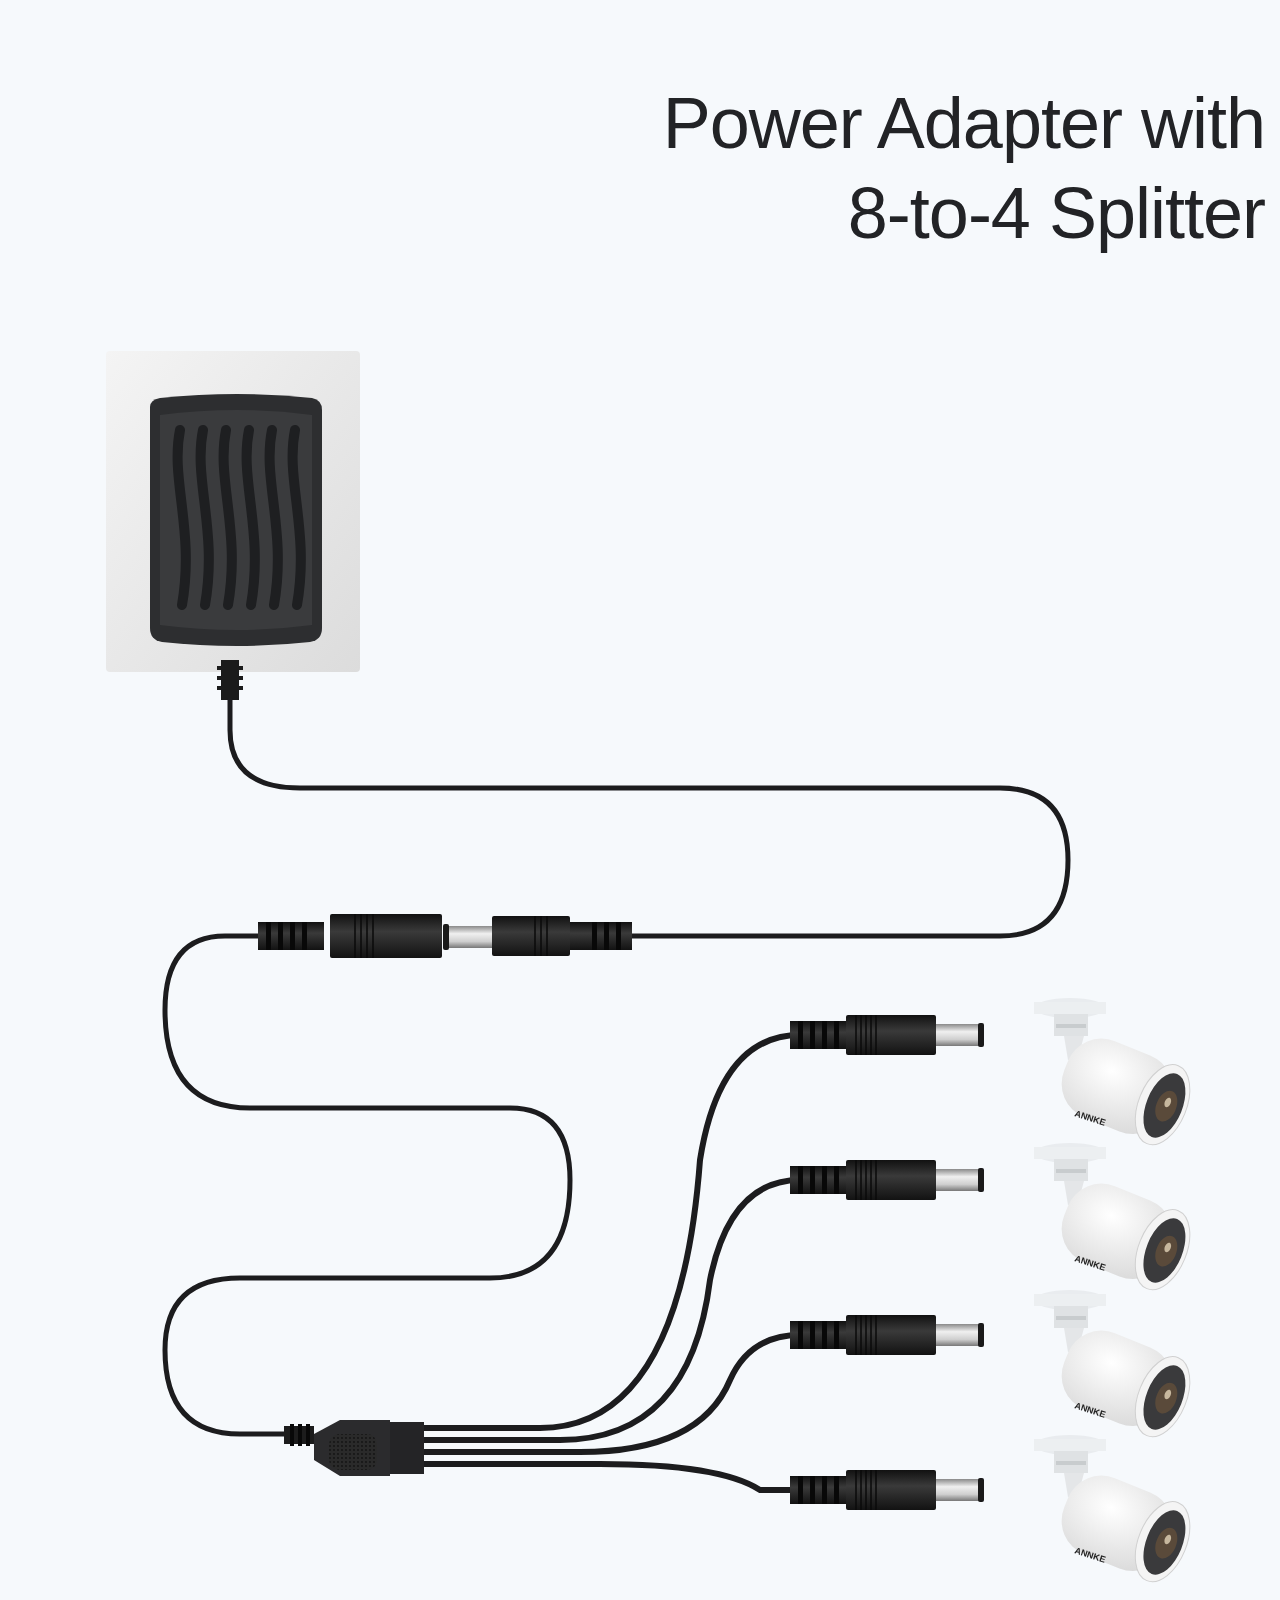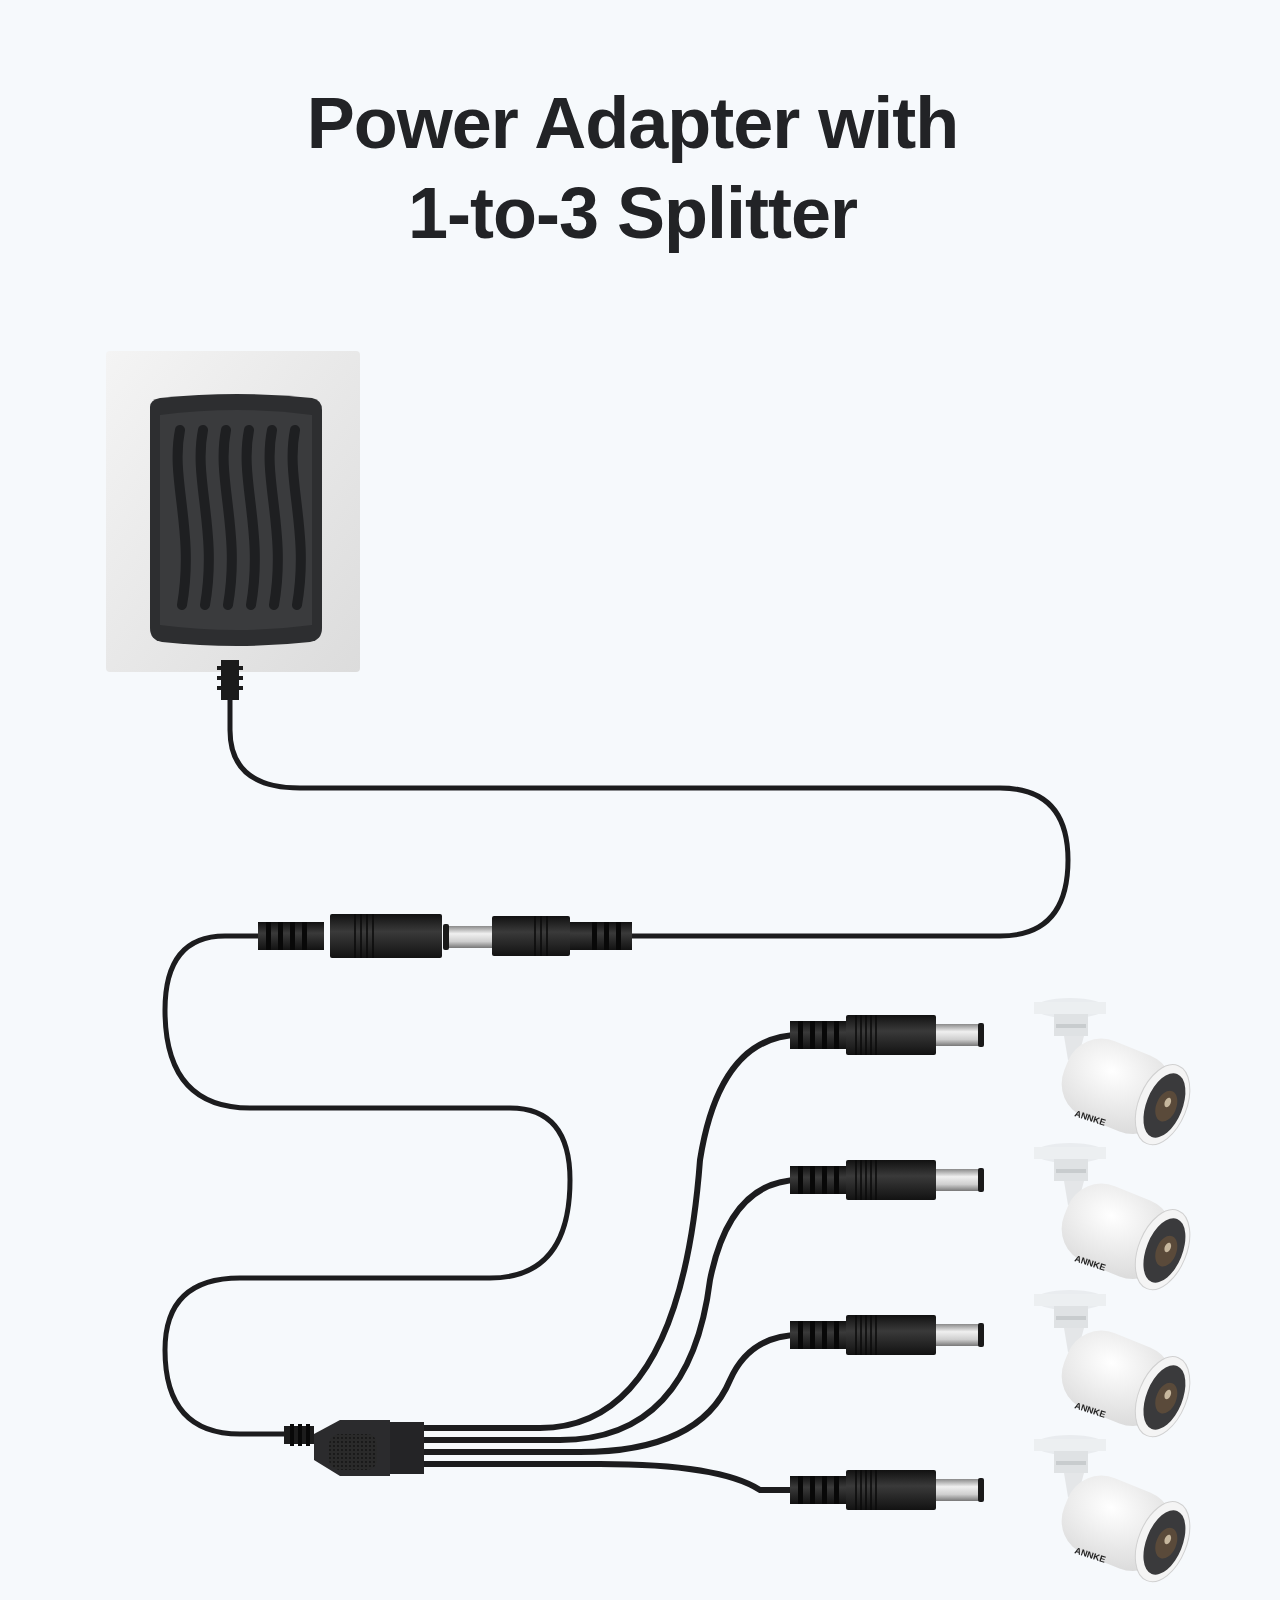--- a/index.html
+++ b/index.html
@@ -1,25 +1,25 @@
 <!DOCTYPE html>
 <html><head>
 <meta charset="utf-8">
 <style>
   html,body{margin:0;padding:0;}
   body{width:1280px;height:1600px;background:#f6f9fc;position:relative;overflow:hidden;font-family:"Liberation Sans",sans-serif;}
-  .title{position:absolute;left:0;top:78px;width:1265px;text-align:center;color:#222326;font-weight:bold;font-size:72px;line-height:90px;letter-spacing:-1px;}
+  .title{position:absolute;left:0;top:78px;width:1265px;text-align:right;color:#222326;font-weight:normal;font-size:72px;line-height:90px;letter-spacing:-1px;}
   svg.diagram{position:absolute;left:0;top:0;}
 </style>
 </head>
 <body>
 
 <div class="title">
   <div>Power Adapter with</div>
-  <div>1-to-3 Splitter</div>
+  <div>8-to-4 Splitter</div>
 </div>
 
 <svg class="diagram" width="1280" height="1600" viewBox="0 0 1280 1600">
   <defs>
     <linearGradient id="plate" x1="0" y1="0" x2="1" y2="1">
       <stop offset="0" stop-color="#f4f4f4"></stop>
         <stop offset="1" stop-color="#dcdcdc"></stop>
     </linearGradient>
     <linearGradient id="metal" x1="0" y1="0" x2="0" y2="1">
       <stop offset="0" stop-color="#8a8a8a"></stop>

